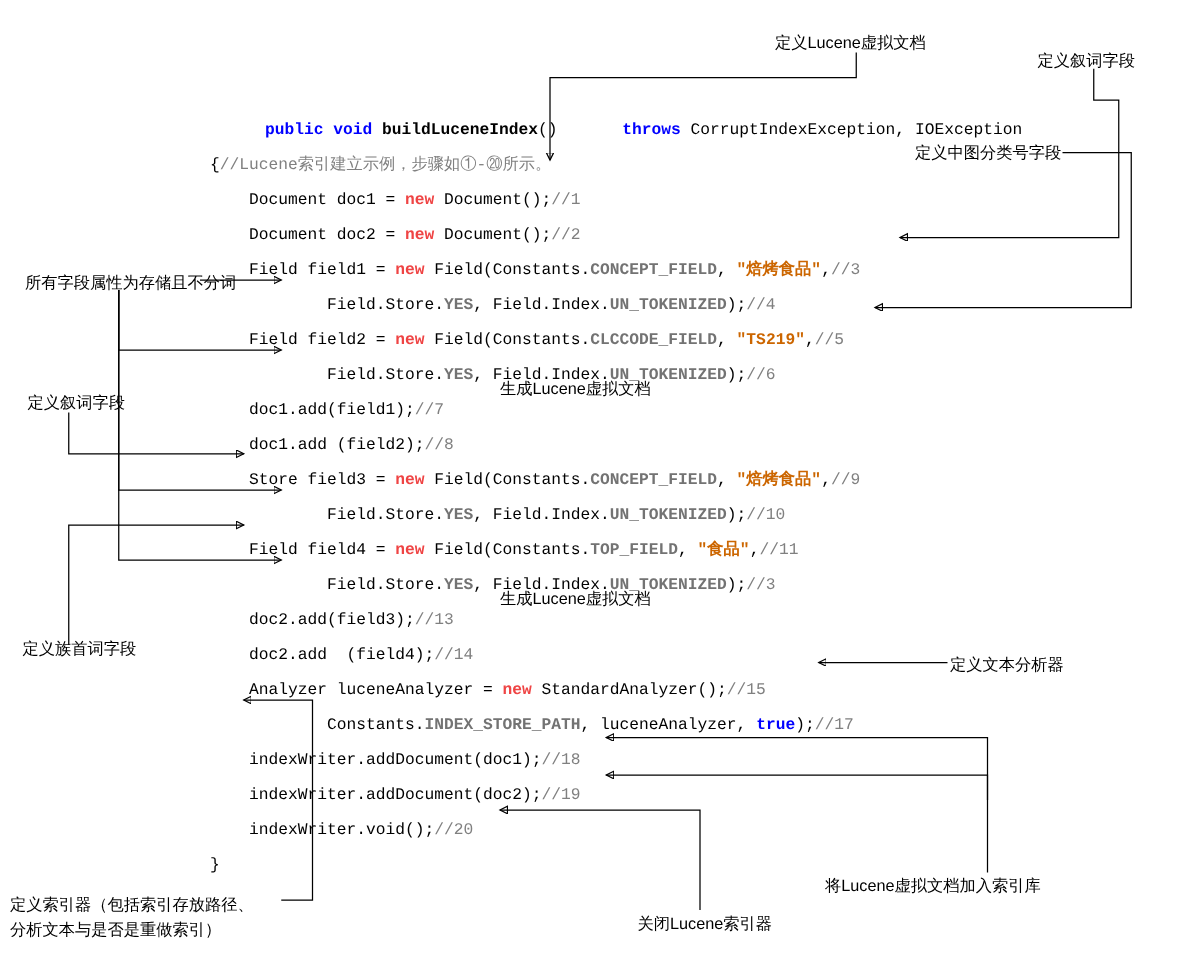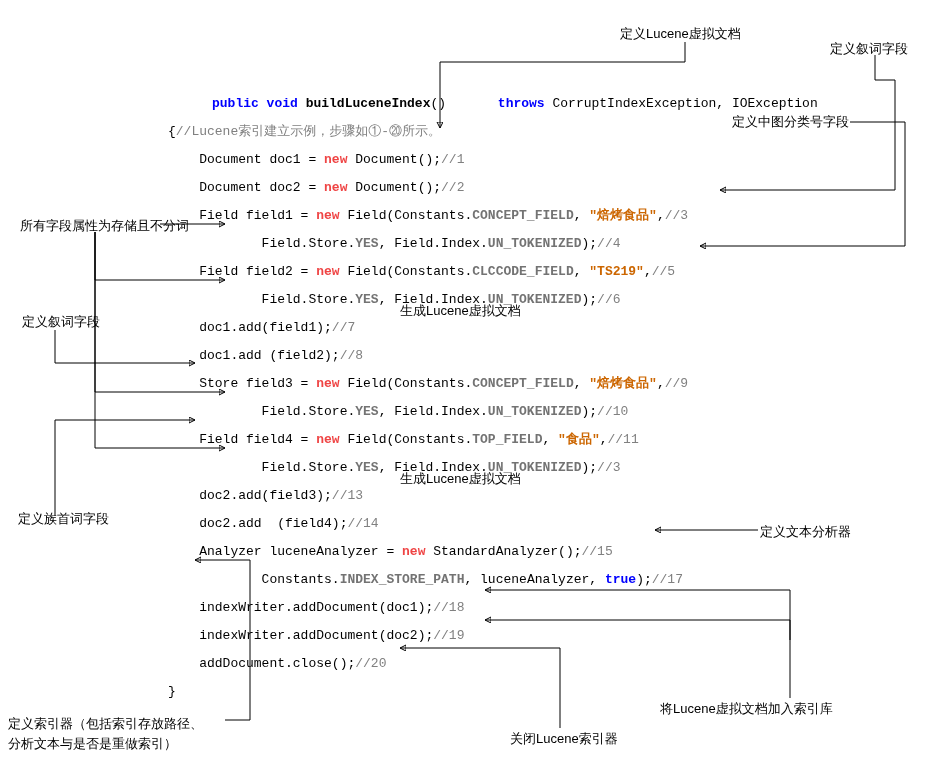--- a/index.html
+++ b/index.html
@@ -92,17 +92,17 @@
 <div class="ln"><span>    Store field3 = </span><span class="kw2">new</span><span> Field(Constants.</span><span class="cst">CONCEPT_FIELD</span><span>, </span><span class="str">"焙烤食品"</span><span>,</span><span class="cmt">//9</span></div>
 <div class="ln"><span>            Field.Store.</span><span class="cst">YES</span><span>, Field.Index.</span><span class="cst">UN_TOKENIZED</span><span>);</span><span class="cmt">//10</span></div>
 <div class="ln"><span>    Field field4 = </span><span class="kw2">new</span><span> Field(Constants.</span><span class="cst">TOP_FIELD</span><span>, </span><span class="str">"食品"</span><span>,</span><span class="cmt">//11</span></div>
 <div class="ln"><span>            Field.Store.</span><span class="cst">YES</span><span>, Field.Index.</span><span class="cst">UN_TOKENIZED</span><span>);</span><span class="cmt">//3</span></div>
 <div class="ln"><span>    doc2.add(field3);</span><span class="cmt">//13</span></div>
 <div class="ln"><span>    doc2.add  (field4);</span><span class="cmt">//14</span></div>
 <div class="ln"><span>    Analyzer luceneAnalyzer = </span><span class="kw2">new</span><span> StandardAnalyzer();</span><span class="cmt">//15</span></div>
 <div class="ln"><span>            Constants.</span><span class="cst">INDEX_STORE_PATH</span><span>, luceneAnalyzer, </span><span class="btrue">true</span><span>);</span><span class="cmt">//17</span></div>
 <div class="ln"><span>    indexWriter.addDocument(doc1);</span><span class="cmt">//18</span></div>
 <div class="ln"><span>    indexWriter.addDocument(doc2);</span><span class="cmt">//19</span></div>
-<div class="ln"><span>    addDocument.close();</span><span class="cmt">//20</span></div>
+<div class="ln"><span>    indexWriter.void();</span><span class="cmt">//20</span></div>
 <div class="ln"><span>}</span></div>
 </div>
 
 </div>
 
 </body></html>

